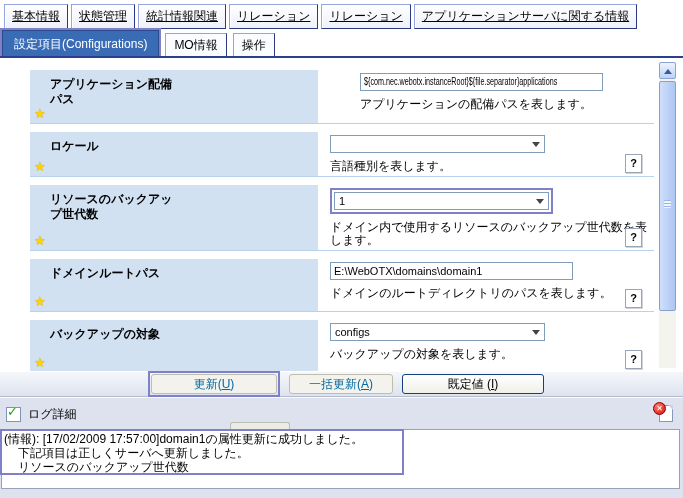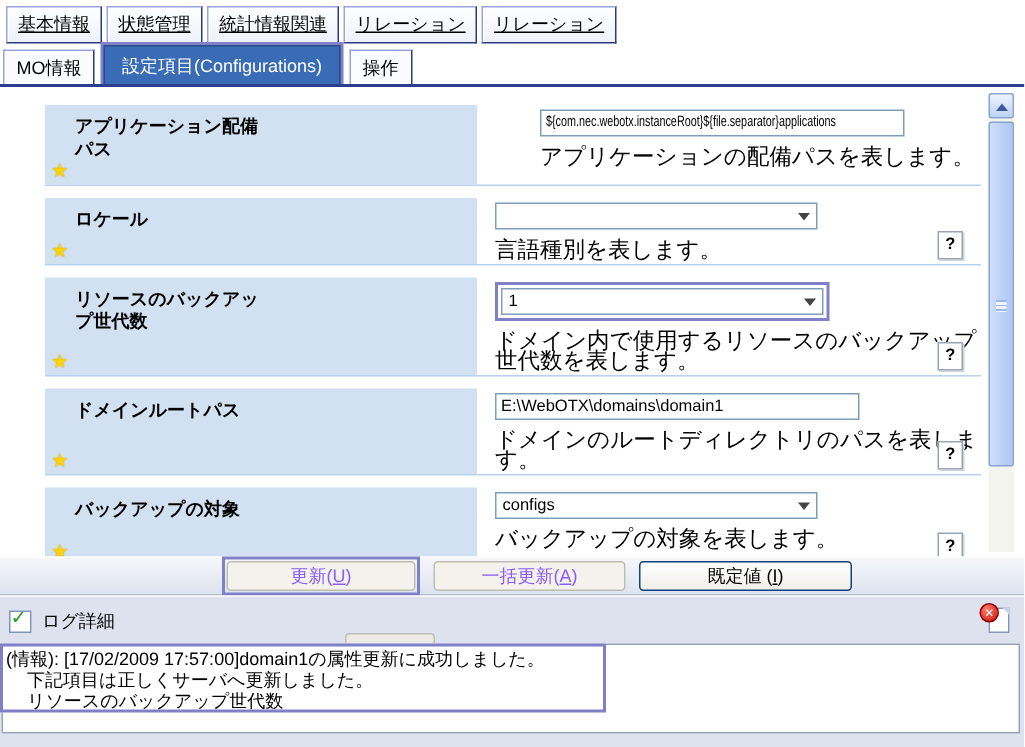--- a/index.html
+++ b/index.html
@@ -29,21 +29,21 @@
     text-shadow:0 0 1px #c08a00;}
   .ctrl{flex:1;position:relative;box-sizing:border-box;padding:3px 0 3px 12px;}
   .tinput{width:243px;height:18px;border:1px solid #7f9db9;background:#fff;box-sizing:border-box;
     padding:2px 3px 0 3px;overflow:hidden;white-space:nowrap;font-size:10px;}
   .squeeze{display:inline-block;transform:scaleX(0.72);transform-origin:0 50%;white-space:nowrap;}
   .combo{width:215px;height:18px;border:1px solid #7f9db9;background:#fff;box-sizing:border-box;
     position:relative;padding:2px 16px 0 4px;font-size:11px;white-space:nowrap;overflow:hidden;}
   .combo .arr{position:absolute;right:4px;top:6px;width:0;height:0;
     border:4px solid transparent;border-top:5px solid #444;}
   .hlwrap{display:inline-block;border:2px solid #8080c8;padding:2px;background:#fff;}
-  .desc{margin-top:7px;font-size:15px;line-height:13px;}
+  .desc{margin-top:7px;font-size:12px;line-height:13px;}
   .help{position:absolute;right:12px;bottom:3px;width:15px;height:17px;background:#fff;
     border:1px solid #9aa4b4;box-shadow:1px 1px 0 #cfd4dc;text-align:center;
     font-size:11px;font-weight:bold;line-height:16px;cursor:pointer;}
 
   
   .sb{position:absolute;top:4px;right:7px;width:17px;height:306px;background:#f4f4ee;}
   .sb-up{position:absolute;top:0;left:0;width:17px;height:17px;border-radius:2px;
     background:linear-gradient(#eef3fd,#bdd2f5);border:1px solid #8aa3d0;box-sizing:border-box;}
   .sb-up .tri{position:absolute;left:4px;top:6px;width:0;height:0;
     border:4px solid transparent;border-bottom:5px solid #3a5a9c;border-top:none;}
@@ -53,23 +53,23 @@
     background:repeating-linear-gradient(#9db8e8 0 1px,#eef3fd 1px 3px);}
 
   
   .btnbar{position:absolute;top:371px;left:0;width:683px;height:26px;box-sizing:border-box;
     background:linear-gradient(#f5f7fb,#dde3ee);border-top:1px solid #fff;
     border-bottom:1px solid #b4bccb;display:flex;align-items:center;padding-left:148px;gap:9px;}
   .xpbtn{height:20px;background:linear-gradient(#ffffff,#f0efe8);border:1px solid #14407c;
     border-radius:3px;font-size:12px;line-height:18px;text-align:center;box-sizing:border-box;
     padding:0 6px;cursor:pointer;}
   .xpbtn u{text-underline-offset:1px;}
-  .xpbtn.dis{color:#8b5cf6;border-color:#bdbdb0;background:#f3f2ec;cursor:default;}
+  .xpbtn.dis{color:#0369a1;border-color:#bdbdb0;background:#f3f2ec;cursor:default;}
   .hlbtn{display:inline-flex;border:2px solid #8080c8;padding:1px;background:transparent;}
-  .w-upd{width:126px;} .w-bulk{width:128px;} .w-ref{width:124px;} .w-def{width:142px;}
+  .w-upd{width:126px;} .w-bulk{width:104px;} .w-ref{width:124px;} .w-def{width:142px;}
 
   
   .bottom{position:absolute;top:397px;left:0;width:683px;height:101px;background:#dde2ee;
     border-top:1px solid #f8fafd;box-sizing:border-box;}
   .chkrow{position:absolute;top:8px;left:6px;display:flex;align-items:center;gap:7px;}
   .chk{width:13px;height:13px;background:#fff;border:1px solid #7e94b8;position:relative;cursor:pointer;}
   .chk .mark{position:absolute;left:0px;top:-4px;color:#1fa01f;font-size:13px;font-weight:bold;}
   .clear{position:absolute;top:4px;right:10px;width:20px;height:20px;cursor:pointer;}
   .page{position:absolute;right:0;top:3px;width:12px;height:15px;background:#fff;
     border:1px solid #8a98b8;}
@@ -91,25 +91,26 @@
 <body>
 
 <div class="canvas">
 
   <div class="tabs1">
     <div class="tab1">基本情報</div>
     <div class="tab1">状態管理</div>
     <div class="tab1">統計情報関連</div>
     <div class="tab1">リレーション</div>
     <div class="tab1">リレーション</div>
+    <div class="tab1">アプリケーションサーバに関する情報</div>
   </div>
 
   <div class="tabs2">
+    <div class="tab2 sel">設定項目(Configurations)</div>
     <div class="tab2">MO情報</div>
-    <div class="tab2 sel">設定項目(Configurations)</div>
     <div class="tab2">操作</div>
   </div>
   <div class="tabline"></div>
 
   <div class="content">
 
     <div class="row first">
       <div class="cell">
         <div class="flabel">アプリケーション配備パス</div>
         <div class="star">★</div>

